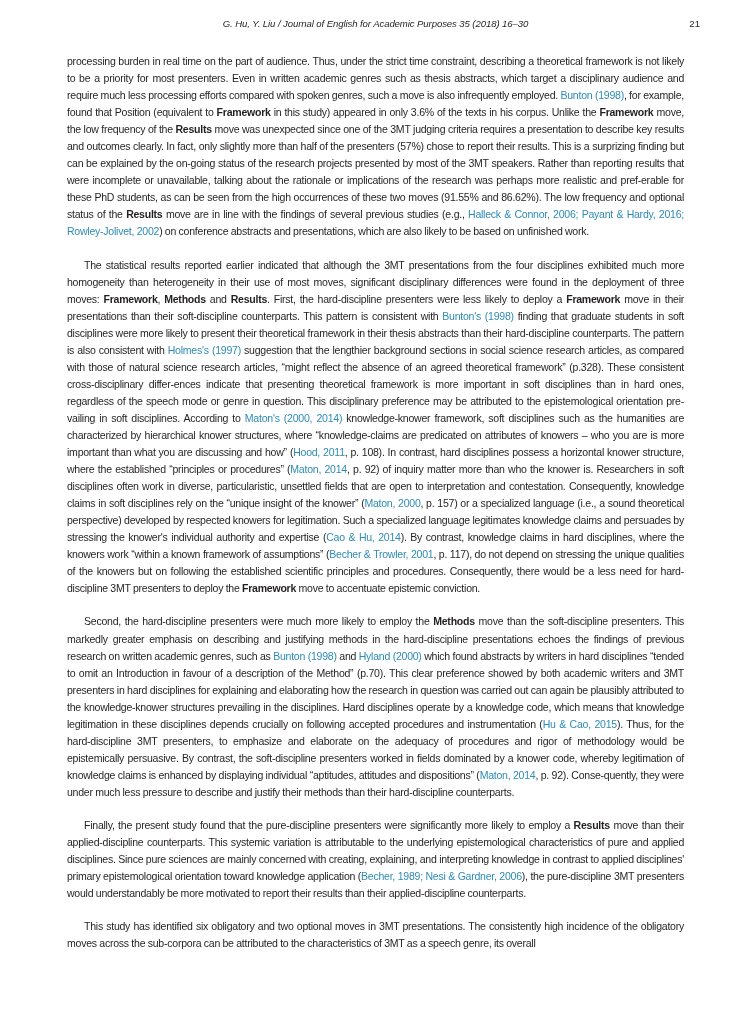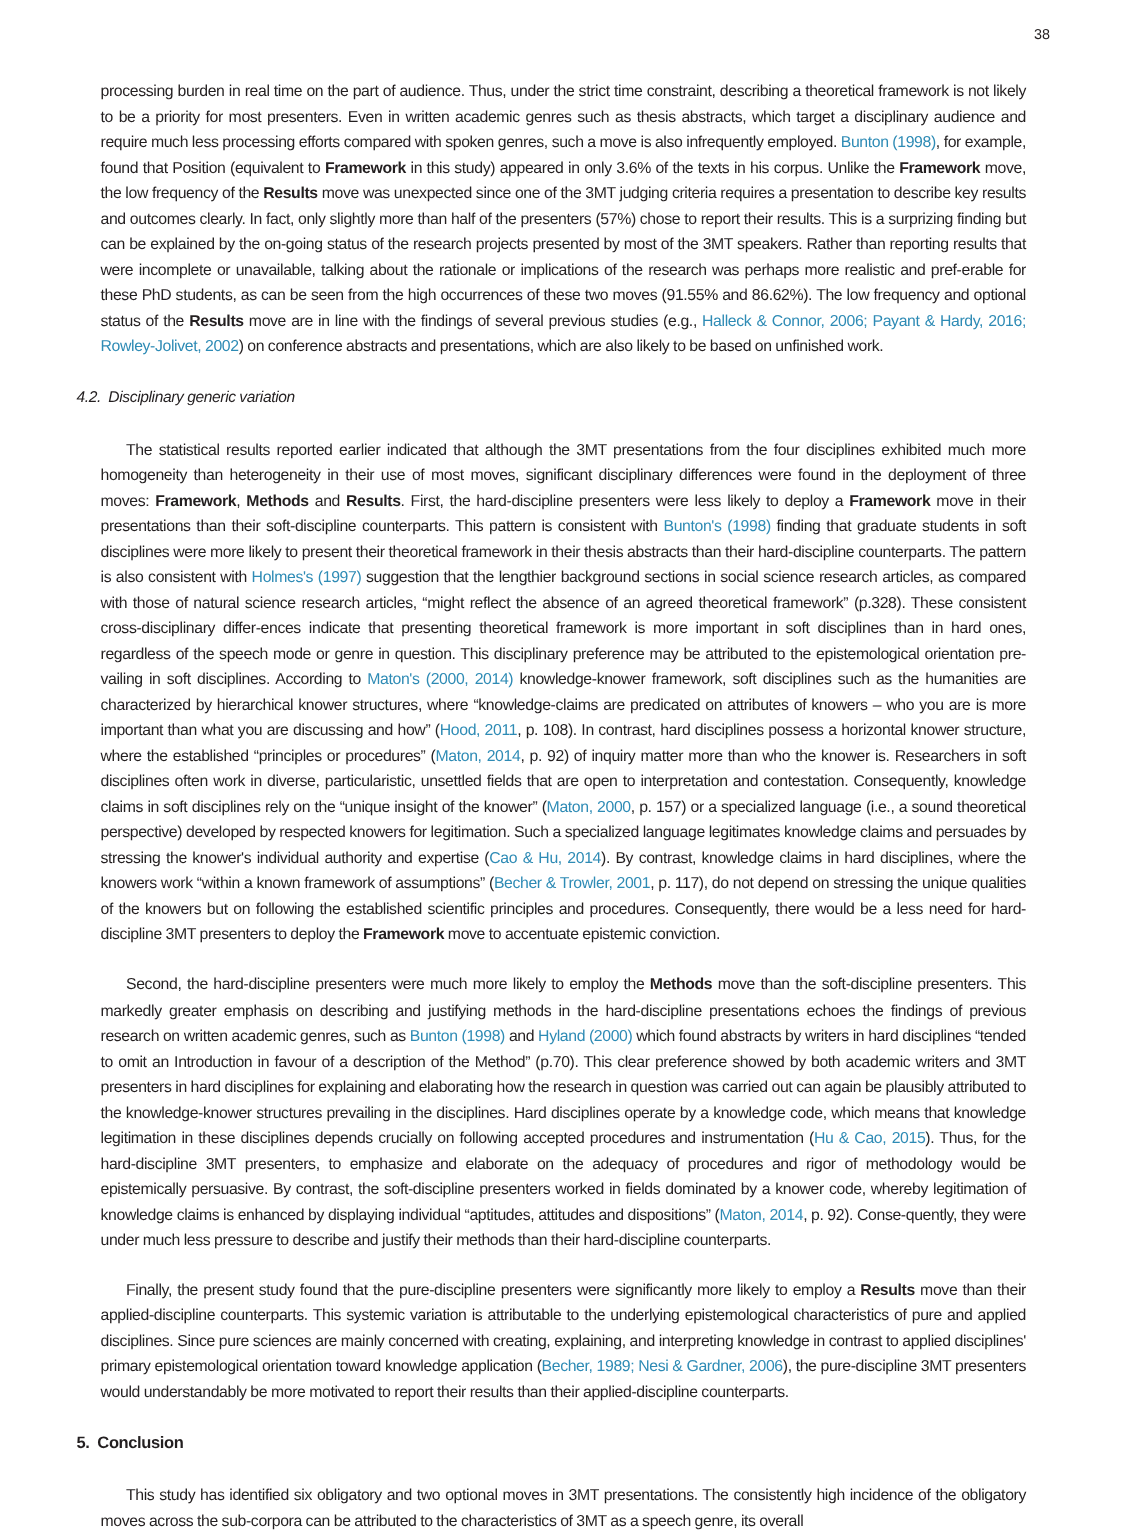--- a/index.html
+++ b/index.html
@@ -15,36 +15,31 @@
   p.indent { text-indent: 17px; }
   .ref { color: #2e8bb5; }
   b { font-weight: bold; }
   h3.sub { font-style: italic; font-weight: normal; font-size: 10.4px; margin: 15px 0 18px 0; line-height: 17px; }
   h2.sec { font-weight: bold; font-size: 11px; margin: 17px 0 18px 0; line-height: 17px; }
 </style>
 </head>
 <body>
 
 <div class="header">
-  <span class="pageno">38</span>
+  <span class="running">G. Hu, Y. Liu / Journal of English for Academic Purposes 35 (2018) 16–30</span>
+  <span class="pageno">21</span>
 </div>
 
 <div class="content">
   <div>
       <p><span>processing burden in real time on the part of audience. Thus, under the strict time constraint, describing a theoretical framework is not likely to be a priority for most presenters. Even in written academic genres such as thesis abstracts, which target a disciplinary audience and require much less processing efforts compared with spoken genres, such a move is also infrequently employed. </span><span class="ref" style="color: rgb(46, 139, 181);">Bunton (1998)</span><span>, for example, found that Position (equivalent to </span><b>Framework</b><span> in this study) appeared in only 3.6% of the texts in his corpus. Unlike the </span><b>Framework</b><span> move, the low frequency of the </span><b>Results</b><span> move was unexpected since one of the 3MT judging criteria requires a presentation to describe key results and outcomes clearly. In fact, only slightly more than half of the presenters (57%) chose to report their results. This is a surprizing finding but can be explained by the on-going status of the research projects presented by most of the 3MT speakers. Rather than reporting results that were incomplete or unavailable, talking about the rationale or implications of the research was perhaps more realistic and pref-erable for these PhD students, as can be seen from the high occurrences of these two moves (91.55% and 86.62%). The low frequency and optional status of the </span><b>Results</b><span> move are in line with the findings of several previous studies (e.g., </span><span class="ref" style="color: rgb(46, 139, 181);">Halleck &amp; Connor, 2006; Payant &amp; Hardy, 2016; Rowley-Jolivet, 2002</span><span>) on conference abstracts and presentations, which are also likely to be based on unfinished work.</span></p>
     </div>
 
-  <h3 class="sub">
-    <span>4.2.</span>&nbsp;&nbsp;<span>Disciplinary generic variation</span>
-  </h3>
   <div>
       <p class="indent"><span>The statistical results reported earlier indicated that although the 3MT presentations from the four disciplines exhibited much more homogeneity than heterogeneity in their use of most moves, significant disciplinary differences were found in the deployment of three moves: </span><b>Framework</b><span>, </span><b>Methods</b><span> and </span><b>Results</b><span>. First, the hard-discipline presenters were less likely to deploy a </span><b>Framework</b><span> move in their presentations than their soft-discipline counterparts. This pattern is consistent with </span><span class="ref" style="color: rgb(46, 139, 181);">Bunton's (1998)</span><span> finding that graduate students in soft disciplines were more likely to present their theoretical framework in their thesis abstracts than their hard-discipline counterparts. The pattern is also consistent with </span><span class="ref" style="color: rgb(46, 139, 181);">Holmes's (1997)</span><span> suggestion that the lengthier background sections in social science research articles, as compared with those of natural science research articles, “might reflect the absence of an agreed theoretical framework” (p.328). These consistent cross-disciplinary differ-ences indicate that presenting theoretical framework is more important in soft disciplines than in hard ones, regardless of the speech mode or genre in question. This disciplinary preference may be attributed to the epistemological orientation pre-vailing in soft disciplines. According to </span><span class="ref" style="color: rgb(46, 139, 181);">Maton's (2000, 2014)</span><span> knowledge-knower framework, soft disciplines such as the humanities are characterized by hierarchical knower structures, where “knowledge-claims are predicated on attributes of knowers – who you are is more important than what you are discussing and how” (</span><span class="ref" style="color: rgb(46, 139, 181);">Hood, 2011</span><span>, p. 108). In contrast, hard disciplines possess a horizontal knower structure, where the established “principles or procedures” (</span><span class="ref" style="color: rgb(46, 139, 181);">Maton, 2014</span><span>, p. 92) of inquiry matter more than who the knower is. Researchers in soft disciplines often work in diverse, particularistic, unsettled fields that are open to interpretation and contestation. Consequently, knowledge claims in soft disciplines rely on the “unique insight of the knower” (</span><span class="ref" style="color: rgb(46, 139, 181);">Maton, 2000</span><span>, p. 157) or a specialized language (i.e., a sound theoretical perspective) developed by respected knowers for legitimation. Such a specialized language legitimates knowledge claims and persuades by stressing the knower's individual authority and expertise (</span><span class="ref" style="color: rgb(46, 139, 181);">Cao &amp; Hu, 2014</span><span>). By contrast, knowledge claims in hard disciplines, where the knowers work “within a known framework of assumptions” (</span><span class="ref" style="color: rgb(46, 139, 181);">Becher &amp; Trowler, 2001</span><span>, p. 117), do not depend on stressing the unique qualities of the knowers but on following the established scientific principles and procedures. Consequently, there would be a less need for hard-discipline 3MT presenters to deploy the </span><b>Framework</b><span> move to accentuate epistemic conviction.</span></p>
       <p class="indent"><span>Second, the hard-discipline presenters were much more likely to employ the </span><b>Methods</b><span> move than the soft-discipline presenters. This markedly greater emphasis on describing and justifying methods in the hard-discipline presentations echoes the findings of previous research on written academic genres, such as </span><span class="ref" style="color: rgb(46, 139, 181);">Bunton (1998)</span><span> and </span><span class="ref" style="color: rgb(46, 139, 181);">Hyland (2000)</span><span> which found abstracts by writers in hard disciplines “tended to omit an Introduction in favour of a description of the Method” (p.70). This clear preference showed by both academic writers and 3MT presenters in hard disciplines for explaining and elaborating how the research in question was carried out can again be plausibly attributed to the knowledge-knower structures prevailing in the disciplines. Hard disciplines operate by a knowledge code, which means that knowledge legitimation in these disciplines depends crucially on following accepted procedures and instrumentation (</span><span class="ref" style="color: rgb(46, 139, 181);">Hu &amp; Cao, 2015</span><span>). Thus, for the hard-discipline 3MT presenters, to emphasize and elaborate on the adequacy of procedures and rigor of methodology would be epistemically persuasive. By contrast, the soft-discipline presenters worked in fields dominated by a knower code, whereby legitimation of knowledge claims is enhanced by displaying individual “aptitudes, attitudes and dispositions” (</span><span class="ref" style="color: rgb(46, 139, 181);">Maton, 2014</span><span>, p. 92). Conse-quently, they were under much less pressure to describe and justify their methods than their hard-discipline counterparts.</span></p>
       <p class="indent"><span>Finally, the present study found that the pure-discipline presenters were significantly more likely to employ a </span><b>Results</b><span> move than their applied-discipline counterparts. This systemic variation is attributable to the underlying epistemological characteristics of pure and applied disciplines. Since pure sciences are mainly concerned with creating, explaining, and interpreting knowledge in contrast to applied disciplines' primary epistemological orientation toward knowledge application (</span><span class="ref" style="color: rgb(46, 139, 181);">Becher, 1989; Nesi &amp; Gardner, 2006</span><span>), the pure-discipline 3MT presenters would understandably be more motivated to report their results than their applied-discipline counterparts.</span></p>
     </div>
 
-  <h2 class="sec">
-    <span>5.</span>&nbsp;&nbsp;<span>Conclusion</span>
-  </h2>
   <div>
       <p class="indent"><span>This study has identified six obligatory and two optional moves in 3MT presentations. The consistently high incidence of the obligatory moves across the sub-corpora can be attributed to the characteristics of 3MT as a speech genre, its overall</span></p>
     </div>
 </div>
 
 </body></html>

